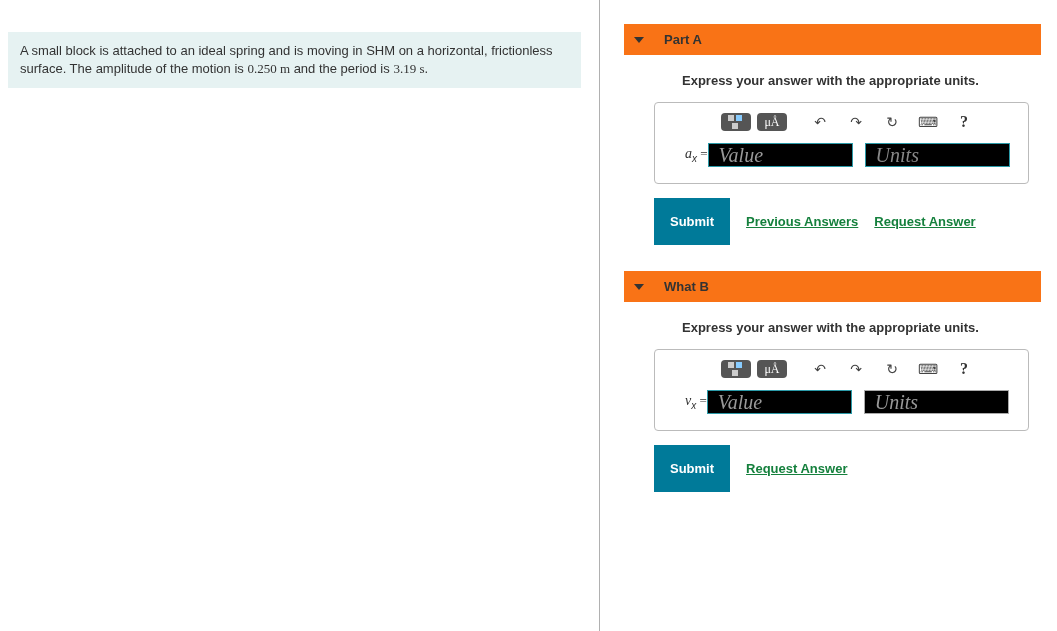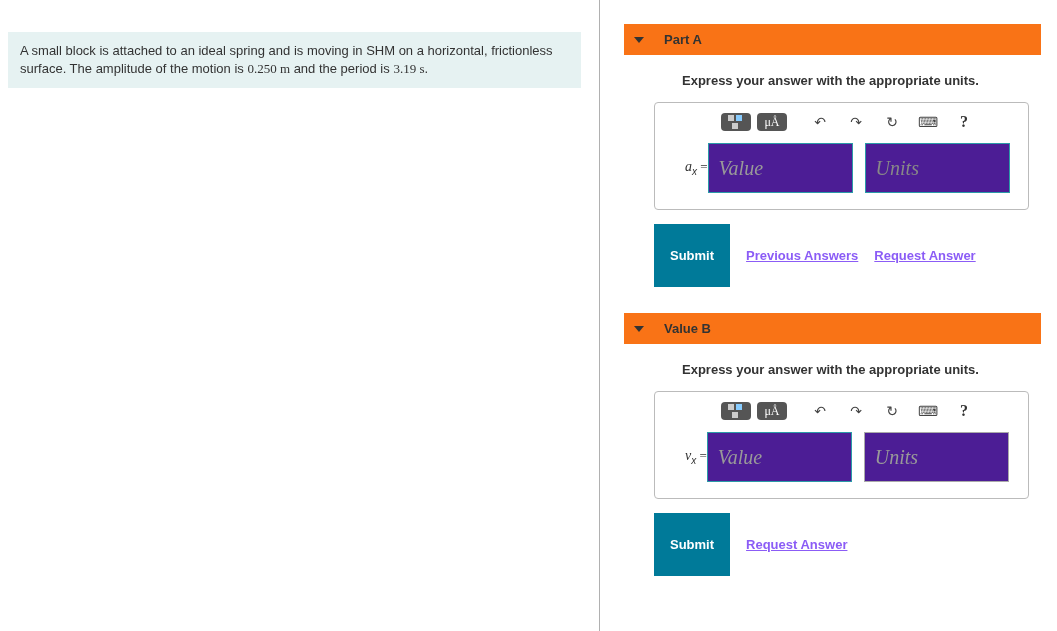--- a/index.html
+++ b/index.html
@@ -85,50 +85,50 @@
     padding-left: 18px;
   }
   .var-label {
     font-family: Georgia, 'Times New Roman', serif;
     font-style: italic;
     font-size: 14px;
   }
   .var-sub { font-size: 10px; font-style: italic; }
   .eq { font-family: Georgia, serif; }
   .field {
-    height: 50px;
+    height: 24px;
     border: 1px solid #2b9aa8;
     padding: 0 10px;
     font-family: Georgia, 'Times New Roman', serif;
     font-style: italic;
     font-size: 20px;
     color: #999;
     display: flex;
     align-items: center;
-    background: #4c1d95;
+    background: #000000;
   }
   .value-field { width: 145px; }
   .units-field { width: 145px; color: #888; margin-left: 12px; }
   .units-plain { border-color: #aaa; color:#999; }
   .actions {
     display: flex;
     align-items: center;
     gap: 16px;
     margin-top: 14px;
   }
   .submit-btn {
     background: #007a99;
     color: #fff;
     border: none;
-    padding: 24px 16px;
+    padding: 16px 16px;
     font-weight: bold;
     font-size: 13px;
   }
   .link {
-    color: #8b5cf6;
+    color: #15803d;
     text-decoration: underline;
     font-weight: bold;
     font-size: 13px;
   }
 </style>
 </head>
 <body>
 
 <div class="layout">
   <div class="left">
@@ -174,21 +174,21 @@
 
       <div class="actions">
         <button class="submit-btn">Submit</button>
         <a class="link">Previous Answers</a>
         <a class="link">Request Answer</a>
       </div>
     </div>
 
     <div class="part-header">
       <span class="caret-down"></span>
-      <span>Value B</span>
+      <span>What B</span>
     </div>
     <div class="part-body">
       <p class="instruct">Express your answer with the appropriate units.</p>
 
       <div class="answer-box">
         <div class="toolbar">
           <span class="tb-btn tb-dark">
             <svg width="18" height="16" viewBox="0 0 18 16">
                 <rect x="1" y="1" width="6" height="6" fill="#ccc"></rect>
                 <rect x="9" y="1" width="6" height="6" fill="#8cf"></rect>

